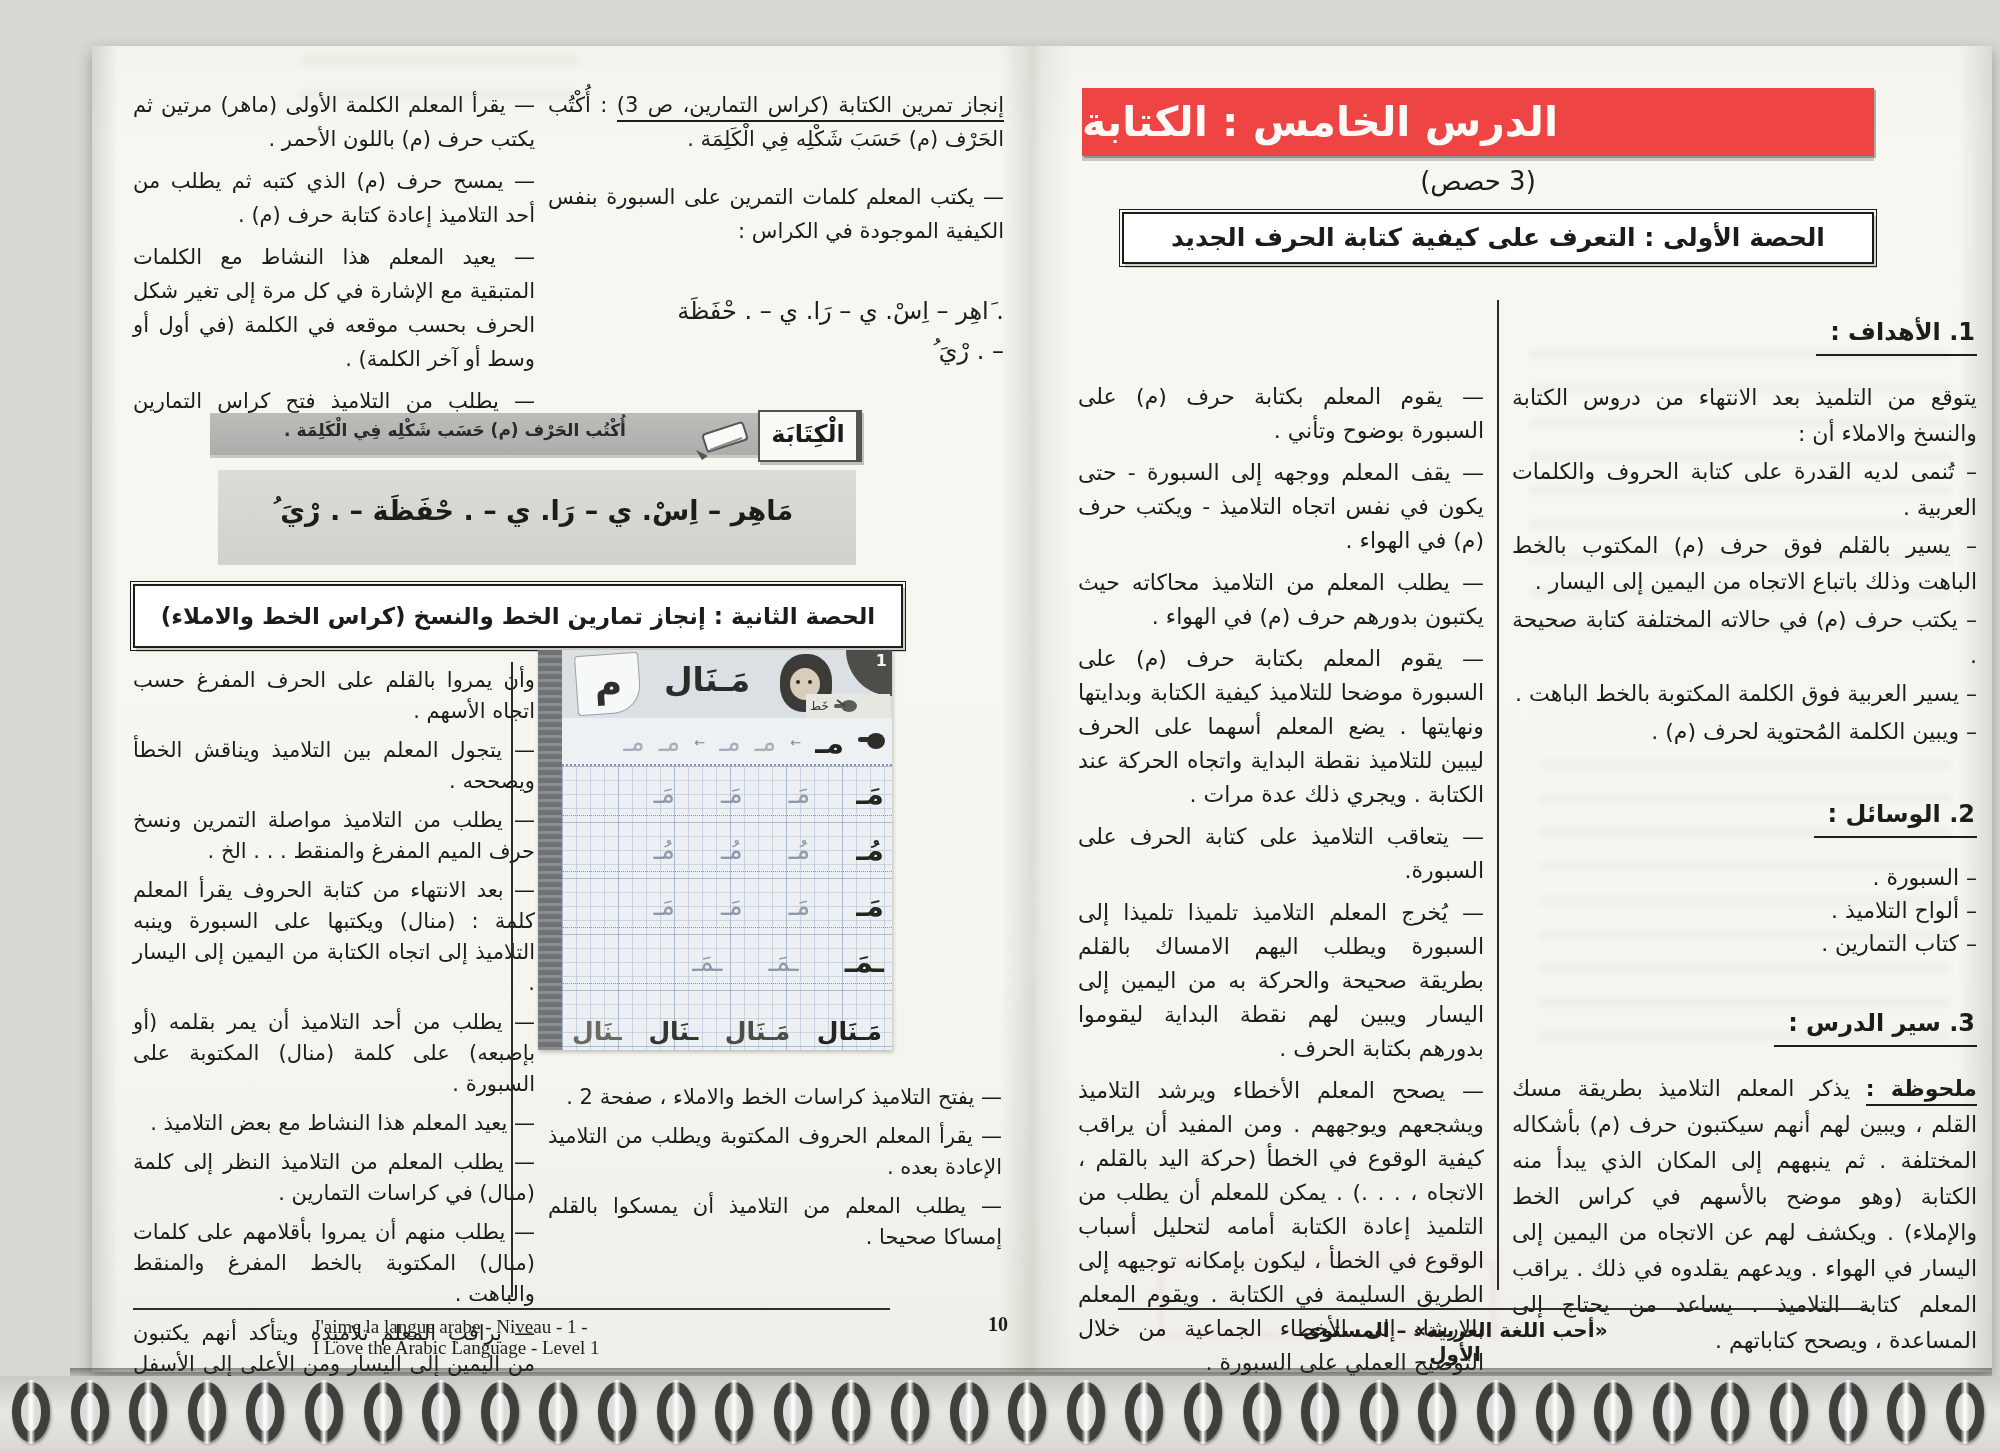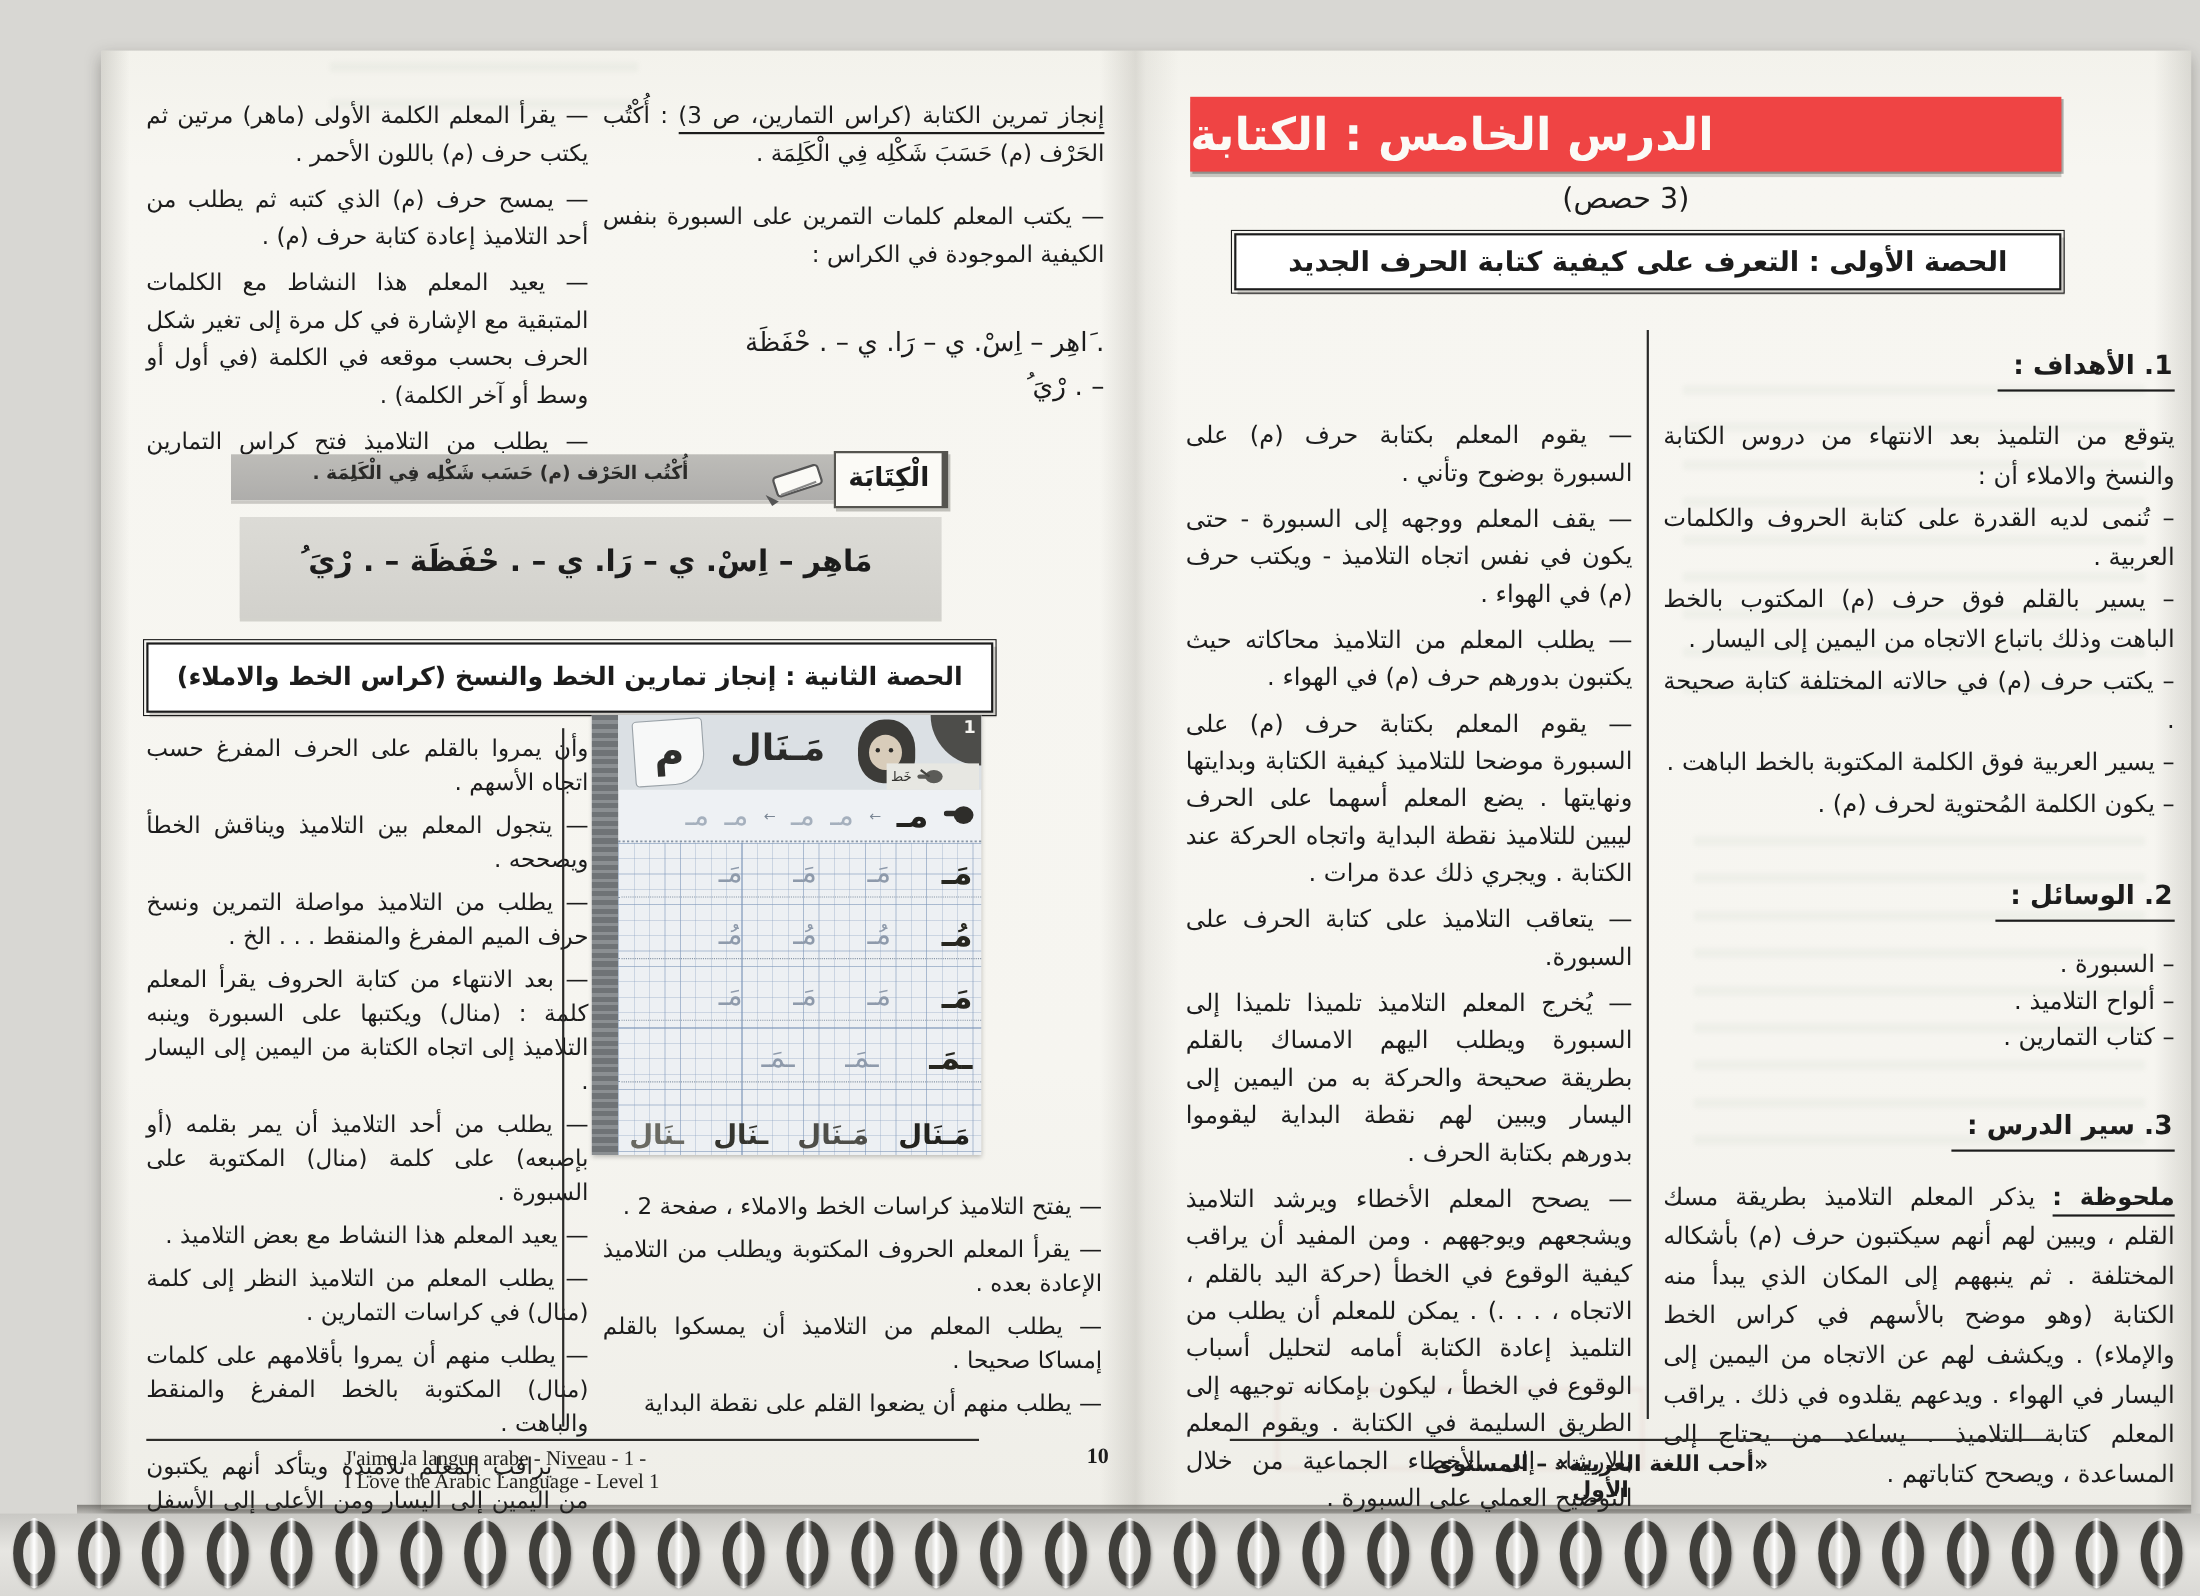--- a/index.html
+++ b/index.html
@@ -240,21 +240,20 @@
         <span class="w2">ـنَال</span>
         <span class="w3">ـنَال</span>
       </div>
     </div>
   </div>
 
   <div class="abs rtl lp-right-bot">
     <p class="para">— يفتح التلاميذ كراسات الخط والاملاء ، صفحة 2 .</p>
     <p class="para mt-s">— يقرأ المعلم الحروف المكتوبة ويطلب من التلاميذ الإعادة بعده .</p>
     <p class="para mt-s">— يطلب المعلم من التلاميذ أن يمسكوا بالقلم إمساكا صحيحا .</p>
-    <p class="para mt-s">— يطلب منهم أن يضعوا القلم على نقطة البداية</p>
   </div>
 
   <div class="abs rule" style="left:133px;top:1308px;width:757px;"></div>
   <div class="abs footer-latin">
     <div>J'aime la langue arabe - Niveau - 1 -</div>
     <div>I Love the Arabic Language - Level 1</div>
   </div>
   <div class="abs page-num">10</div>
 
   <div class="abs title-bar">الدرس الخامس : الكتابة</div>
@@ -264,21 +263,21 @@
   <div class="abs col-divider" style="left:1497px;top:300px;height:990px;"></div>
 
   <div class="abs rtl rp-right">
     <div style="padding-top:14px;">
       <span class="hnum">1. الأهداف :</span>
       <p class="para mt-m">يتوقع من التلميذ بعد الانتهاء من دروس الكتابة والنسخ والاملاء أن :</p>
       <p class="para">– تُنمى لديه القدرة على كتابة الحروف والكلمات العربية .</p>
       <p class="para">– يسير بالقلم فوق حرف (م) المكتوب بالخط الباهت وذلك باتباع الاتجاه من اليمين إلى اليسار .</p>
       <p class="para">– يكتب حرف (م) في حالاته المختلفة كتابة صحيحة .</p>
       <p class="para">– يسير العربية فوق الكلمة المكتوبة بالخط الباهت .</p>
-      <p class="para">– يكون الكلمة المُحتوية لحرف (م) .</p>
+      <p class="para">– ويبين الكلمة المُحتوية لحرف (م) .</p>
     </div>
     <div class="mt-l">
       <span class="hnum">2. الوسائل :</span>
       <p class="para mt-m" style="line-height:31px;">– السبورة .</p>
       <p class="para" style="line-height:31px;">– ألواح التلاميذ .</p>
       <p class="para" style="line-height:31px;">– كتاب التمارين .</p>
     </div>
     <div class="mt-l">
       <span class="hnum">3. سير الدرس :</span>
       <p class="para mt-m"><span class="u" style="font-weight:bold;">ملحوظة :</span><span> يذكر المعلم التلاميذ بطريقة مسك القلم ، ويبين لهم أنهم سيكتبون حرف (م) بأشكاله المختلفة . ثم ينبههم إلى المكان الذي يبدأ منه الكتابة (وهو موضح بالأسهم في كراس الخط والإملاء) . ويكشف لهم عن الاتجاه من اليمين إلى اليسار في الهواء . ويدعهم يقلدوه في ذلك . يراقب المعلم كتابة التلاميذ . يساعد من يحتاج إلى المساعدة ، ويصحح كتاباتهم .</span></p>

